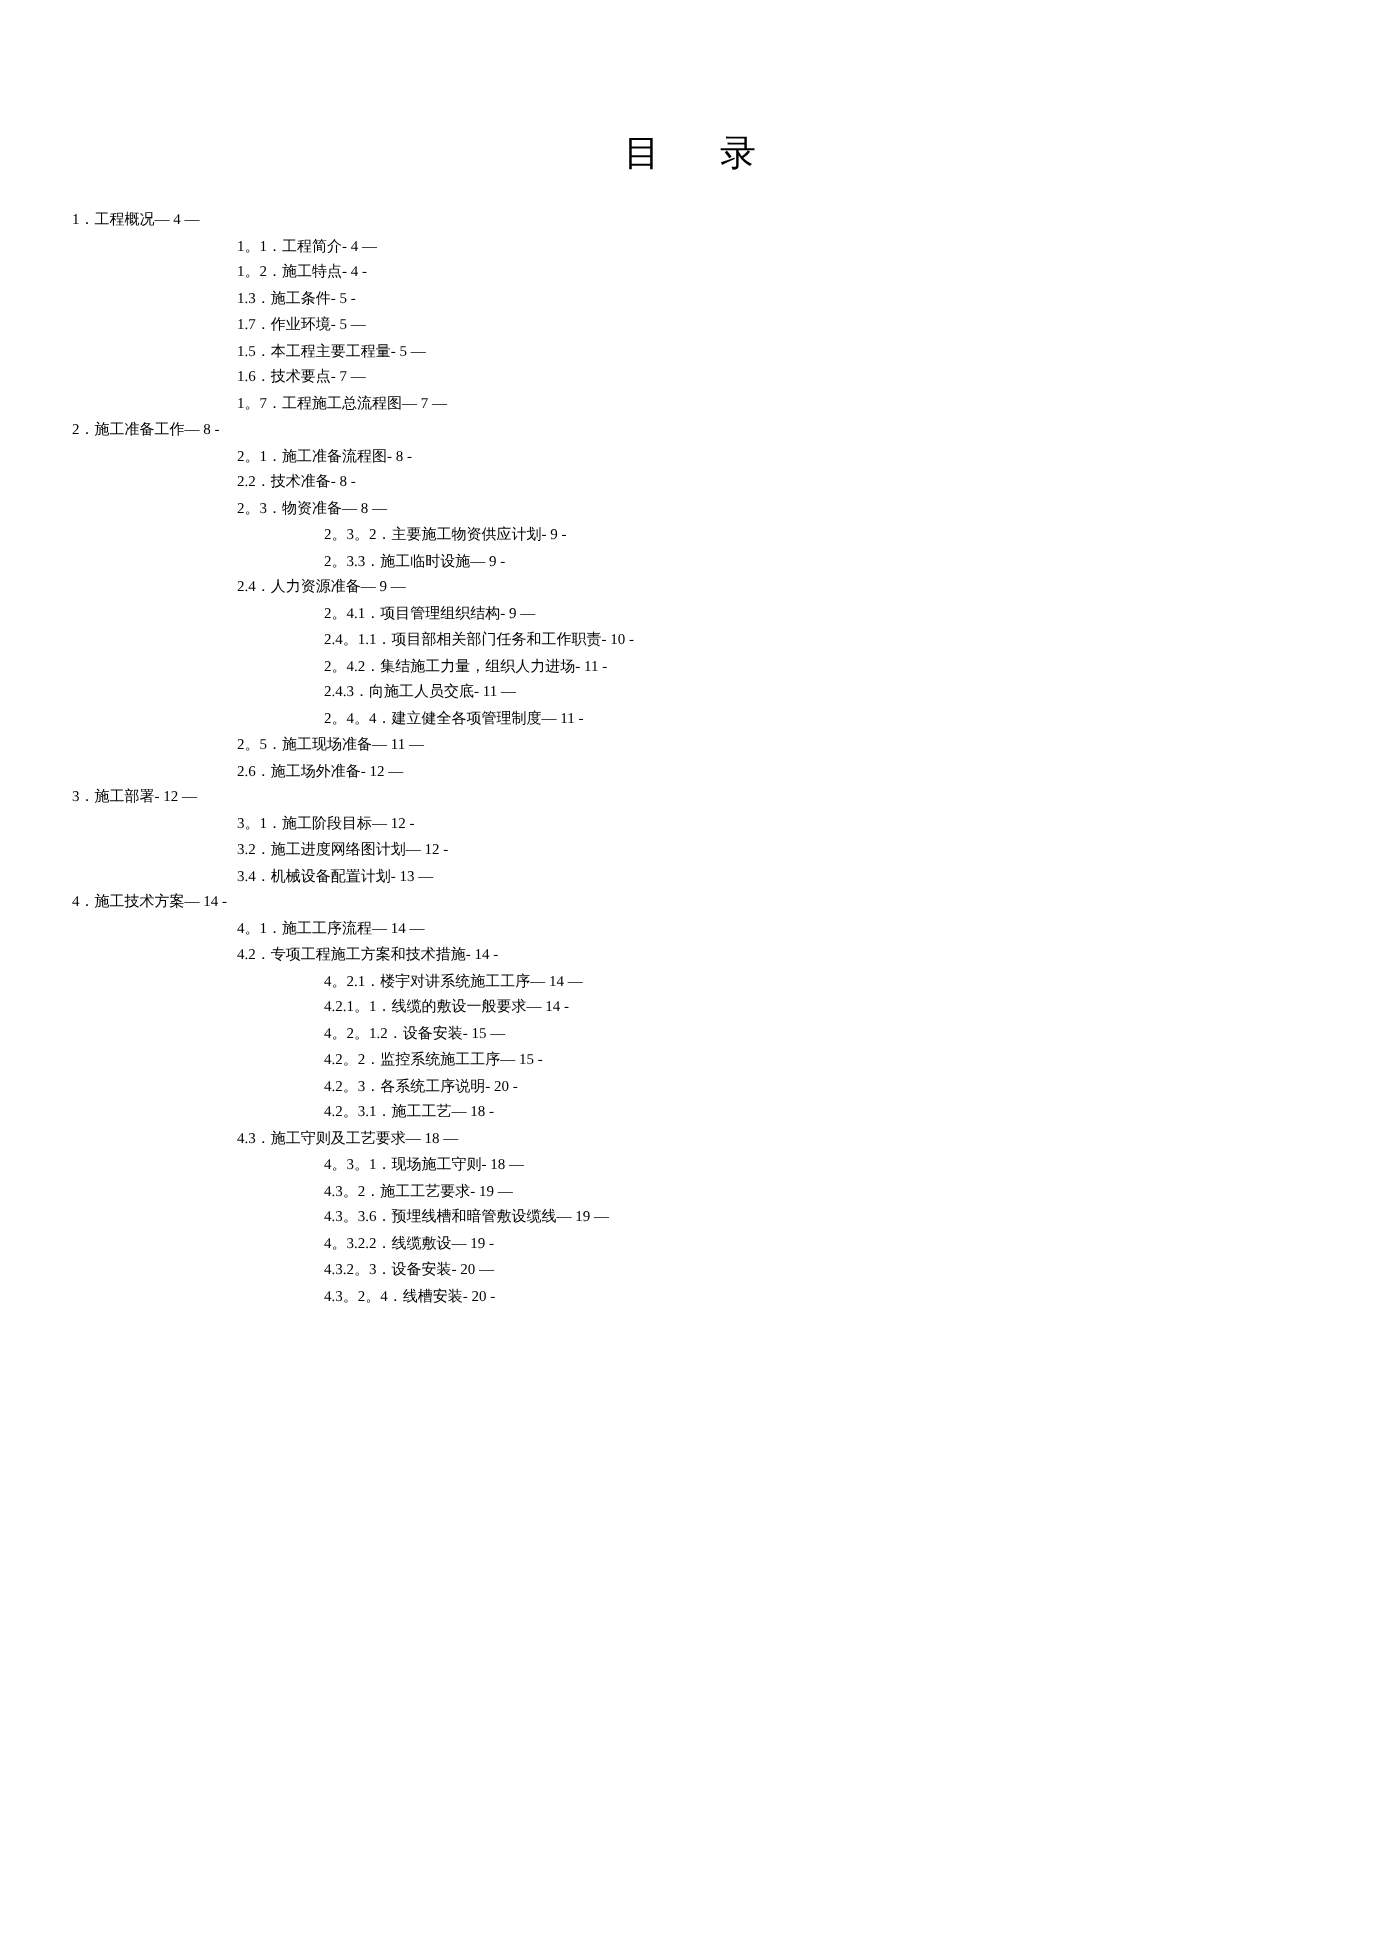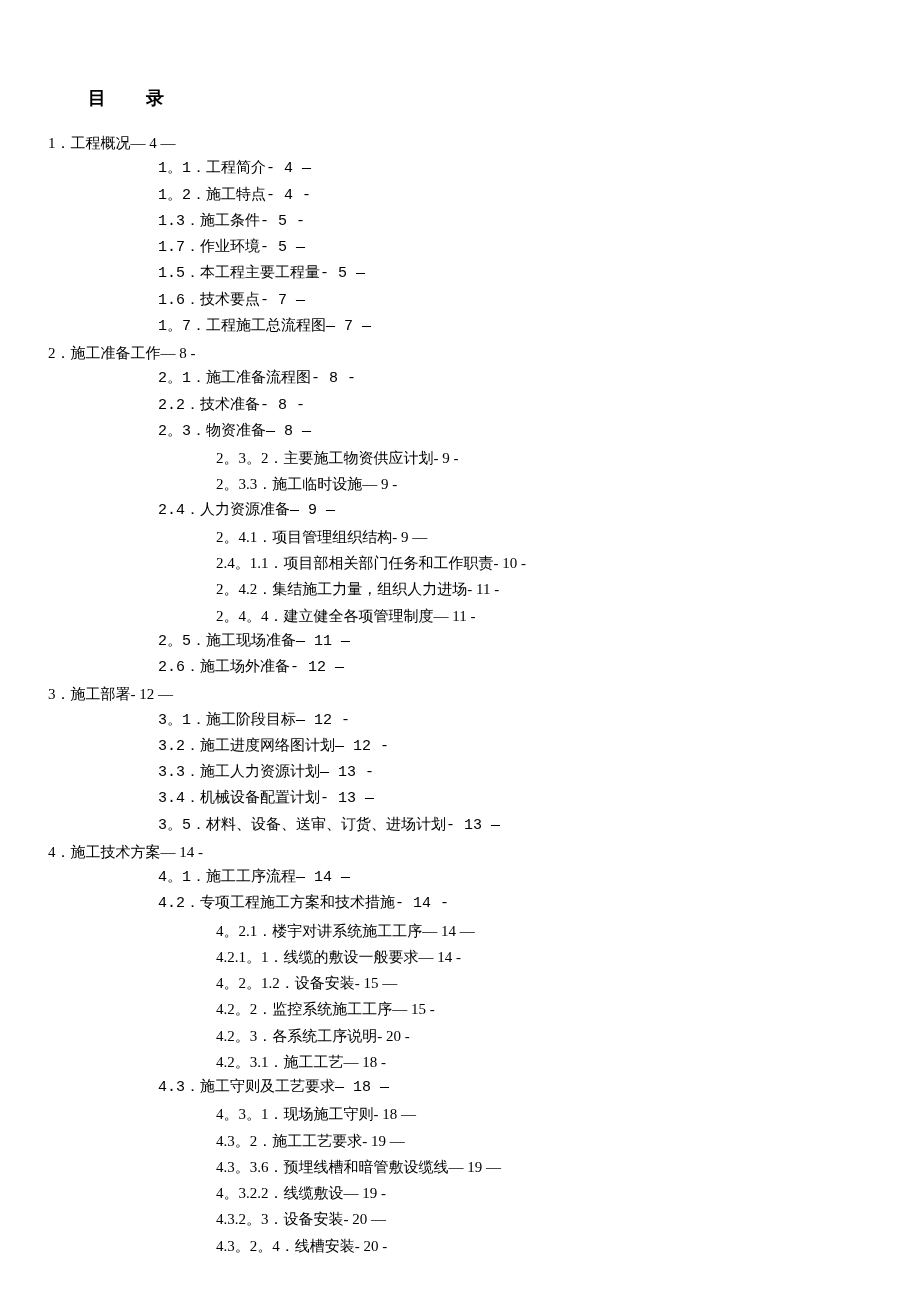--- a/index.html
+++ b/index.html
@@ -7,38 +7,39 @@
     padding: 0;
     background: #ffffff;
     font-family: "SimSun", "宋体", serif;
     color: #000000;
     width: 920px;
   }
   .page {
     padding: 86px 48px 40px 48px;
   }
   .title {
-    font-size: 18px;
+    text-align: center;
+    font-size: 24px;
     letter-spacing: 40px;
     margin: 0 0 20px 0;
-    font-weight: bold;
+    font-weight: normal;
     padding-left: 40px;
   }
   .toc-list {
     list-style: none;
     margin: 0;
     padding: 0;
   }
   .entry {
-    font-size: 15px;
+    font-size: 10px;
     line-height: 1.75;
     white-space: nowrap;
   }
   .lvl-0 { padding-left: 0px; }
-  .lvl-1 { padding-left: 110px; font-family: Liberation Mono, monospace; }
+  .lvl-1 { padding-left: 110px; }
   .lvl-2 { padding-left: 168px; }
 </style>
 </head>
 <body>
 
 <div class="page">
   <h1 class="title">目录</h1>
   <ul class="toc-list" id="toc">
       <li class="entry lvl-0">1．工程概况— 4 —</li>
       <li class="entry lvl-1">1。1．工程简介- 4 —</li>
@@ -51,29 +52,28 @@
       <li class="entry lvl-0">2．施工准备工作— 8 -</li>
       <li class="entry lvl-1">2。1．施工准备流程图- 8 -</li>
       <li class="entry lvl-1">2.2．技术准备- 8 -</li>
       <li class="entry lvl-1">2。3．物资准备— 8 —</li>
       <li class="entry lvl-2">2。3。2．主要施工物资供应计划- 9 -</li>
       <li class="entry lvl-2">2。3.3．施工临时设施— 9 -</li>
       <li class="entry lvl-1">2.4．人力资源准备— 9 —</li>
       <li class="entry lvl-2">2。4.1．项目管理组织结构- 9 —</li>
       <li class="entry lvl-2">2.4。1.1．项目部相关部门任务和工作职责- 10 -</li>
       <li class="entry lvl-2">2。4.2．集结施工力量，组织人力进场- 11 -</li>
+      <li class="entry lvl-2">2.4.3．向施工人员交底- 11 —</li>
       <li class="entry lvl-2">2。4。4．建立健全各项管理制度— 11 -</li>
       <li class="entry lvl-1">2。5．施工现场准备— 11 —</li>
       <li class="entry lvl-1">2.6．施工场外准备- 12 —</li>
       <li class="entry lvl-0">3．施工部署- 12 —</li>
       <li class="entry lvl-1">3。1．施工阶段目标— 12 -</li>
       <li class="entry lvl-1">3.2．施工进度网络图计划— 12 -</li>
-      <li class="entry lvl-1">3.3．施工人力资源计划— 13 -</li>
       <li class="entry lvl-1">3.4．机械设备配置计划- 13 —</li>
-      <li class="entry lvl-1">3。5．材料、设备、送审、订货、进场计划- 13 —</li>
       <li class="entry lvl-0">4．施工技术方案— 14 -</li>
       <li class="entry lvl-1">4。1．施工工序流程— 14 —</li>
       <li class="entry lvl-1">4.2．专项工程施工方案和技术措施- 14 -</li>
       <li class="entry lvl-2">4。2.1．楼宇对讲系统施工工序— 14 —</li>
       <li class="entry lvl-2">4.2.1。1．线缆的敷设一般要求— 14 -</li>
       <li class="entry lvl-2">4。2。1.2．设备安装- 15 —</li>
       <li class="entry lvl-2">4.2。2．监控系统施工工序— 15 -</li>
       <li class="entry lvl-2">4.2。3．各系统工序说明- 20 -</li>
       <li class="entry lvl-2">4.2。3.1．施工工艺— 18 -</li>
       <li class="entry lvl-1">4.3．施工守则及工艺要求— 18 —</li>

